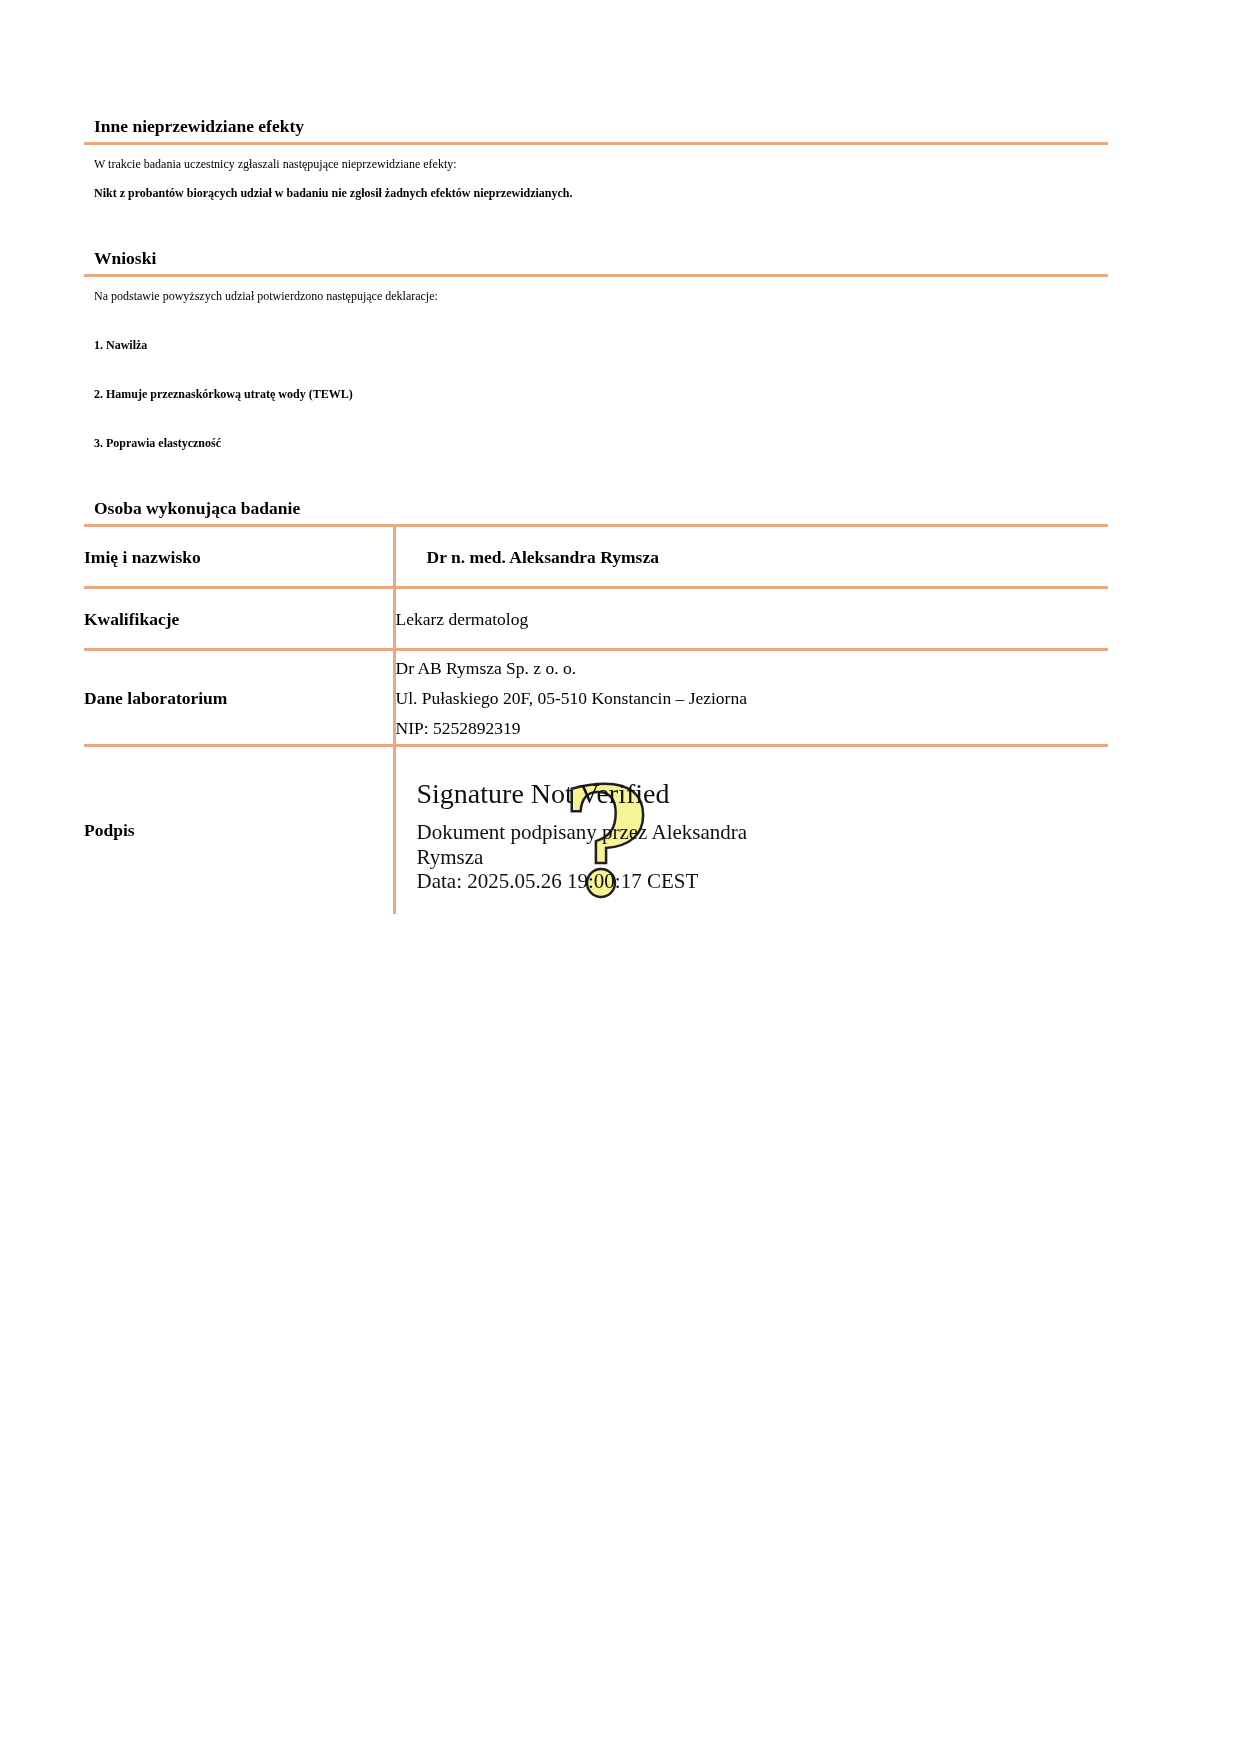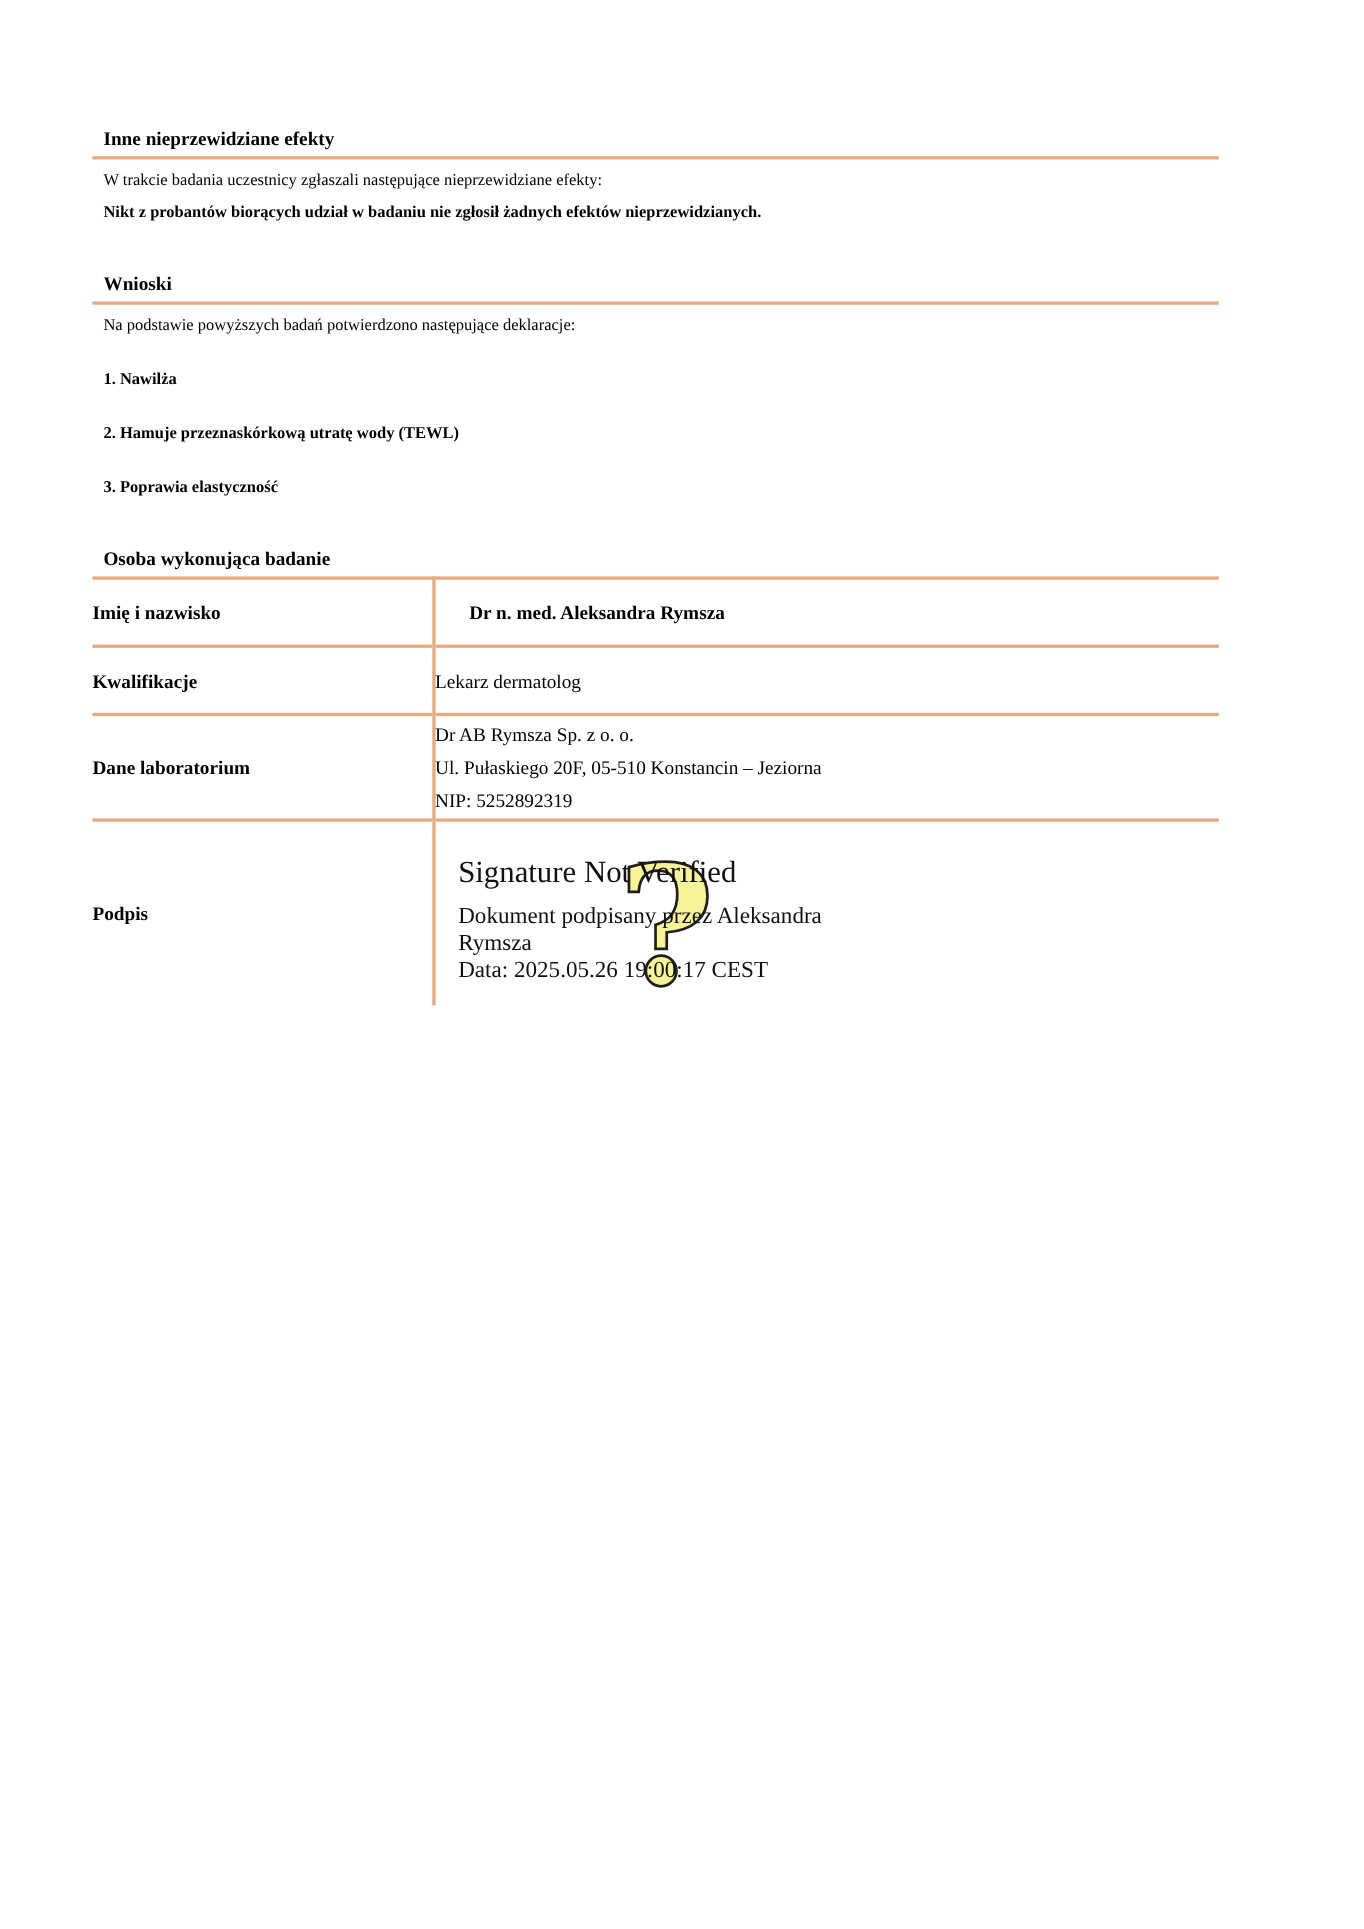--- a/index.html
+++ b/index.html
@@ -35,21 +35,21 @@
   .section-heading.no-rule {
     border-bottom: none;
     padding-bottom: 0;
     margin-top: 26px;
   }
   .sec { margin: 0; }
   .sec + .sec { margin-top: 45px; }
   .para {
     margin: 9px 0 0 0;
     padding-left: 10px;
-    font-size: 15px;
+    font-size: 12px;
     line-height: 20px;
   }
   .para.bold { font-weight: bold; }
   .para.item { margin-top: 29px; font-weight: bold; }
   .examiner { margin-top: 46px; }
   table.info-table {
     border-collapse: collapse;
     width: 100%;
     margin-top: 6px;
     table-layout: fixed;
@@ -114,21 +114,21 @@
 <div class="content">
 
   <div class="sec">
     <h2 class="section-heading">Inne nieprzewidziane efekty</h2>
     <p class="para">W trakcie badania uczestnicy zgłaszali następujące nieprzewidziane efekty:</p>
     <p class="para bold">Nikt z probantów biorących udział w badaniu nie zgłosił żadnych efektów nieprzewidzianych.</p>
   </div>
 
   <div class="sec">
     <h2 class="section-heading">Wnioski</h2>
-    <p class="para">Na podstawie powyższych badań potwierdzono następujące deklaracje:</p>
+    <p class="para">Na podstawie powyższych udział potwierdzono następujące deklaracje:</p>
     <p class="para item">1. Nawilża</p>
     <p class="para item">2. Hamuje przeznaskórkową utratę wody (TEWL)</p>
     <p class="para item">3. Poprawia elastyczność</p>
   </div>
 
   <div class="sec examiner">
     <h2 class="section-heading no-rule">Osoba wykonująca badanie</h2>
 
     <table class="info-table">
       <tbody>

